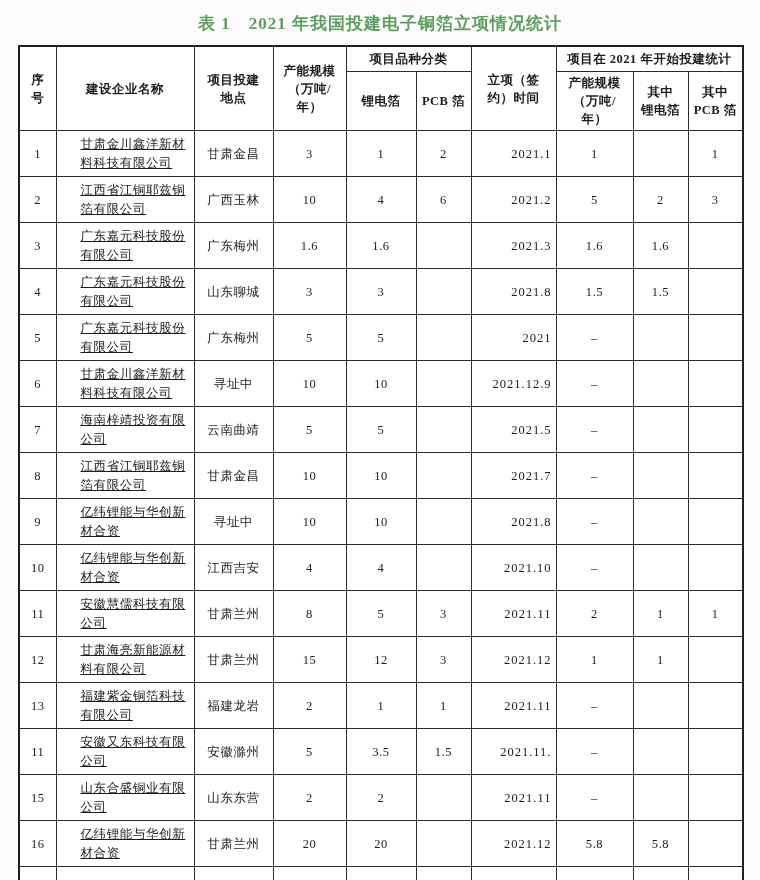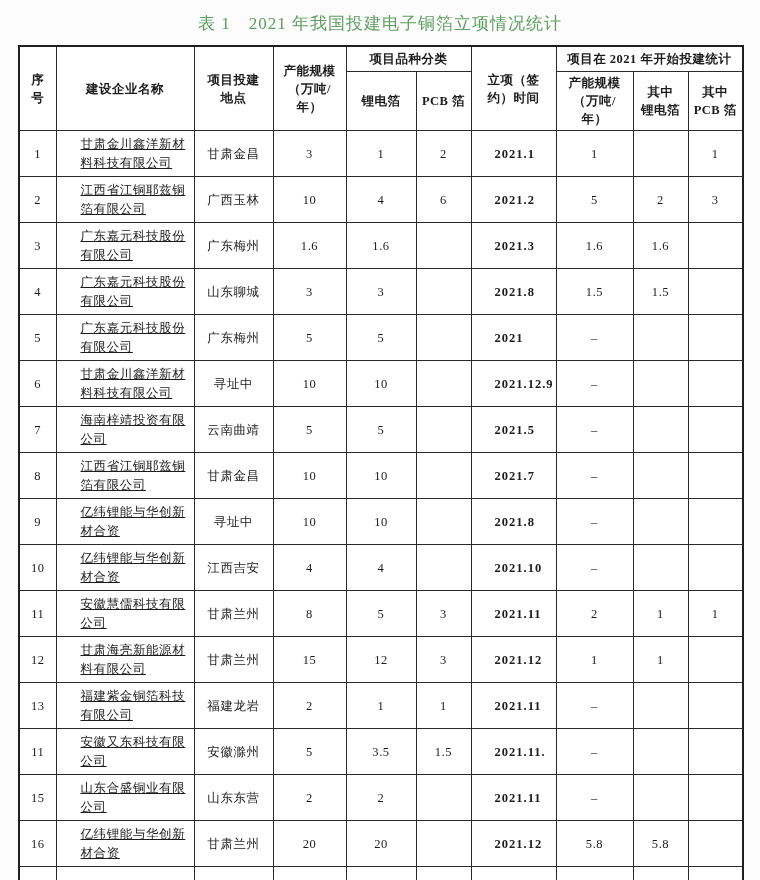--- a/index.html
+++ b/index.html
@@ -6,21 +6,21 @@
   body{
     width:760px;height:880px;
     background:#fcfcfc;
     font-family:"Liberation Serif","DejaVu Serif",serif;
     color:#1c1c1c;
     -webkit-font-smoothing:antialiased;
   }
   .page{padding-top:12px;}
   .title{
     text-align:center;
-    font-weight:normal;
+    font-weight:bold;
     font-size:17px;
     letter-spacing:1px;
     margin:0 0 10px 0;
   }
   table{
     border-collapse:collapse;
     table-layout:fixed;
     width:724px;
     margin-left:18px;
     background:#ffffff;
@@ -39,21 +39,21 @@
     white-space:pre-line;
     line-height:1.45;
     letter-spacing:0.5px;
   }
   thead tr.h1 th{height:20px;}
   thead tr.h2 th{height:44px;}
   tbody td{height:41px; line-height:1.5; letter-spacing:0.6px;}
   tbody tr.single td{height:36px;}
   td.c{text-align:center;}
   td.l{text-align:left; padding-left:24px;text-decoration:underline;}
-  td.d{text-align:left; padding-left:23px; letter-spacing:1px;font-weight:bold;}
+  td.d{text-align:right; padding-left:16px; letter-spacing:1px;}
 </style>
 </head>
 <body>
 
 <div class="page">
   <div class="title" style="color: rgb(91, 158, 93);">表 1　2021 年我国投建电子铜箔立项情况统计</div>
 
   <table>
     <colgroup>
       <col style="width:37px">

